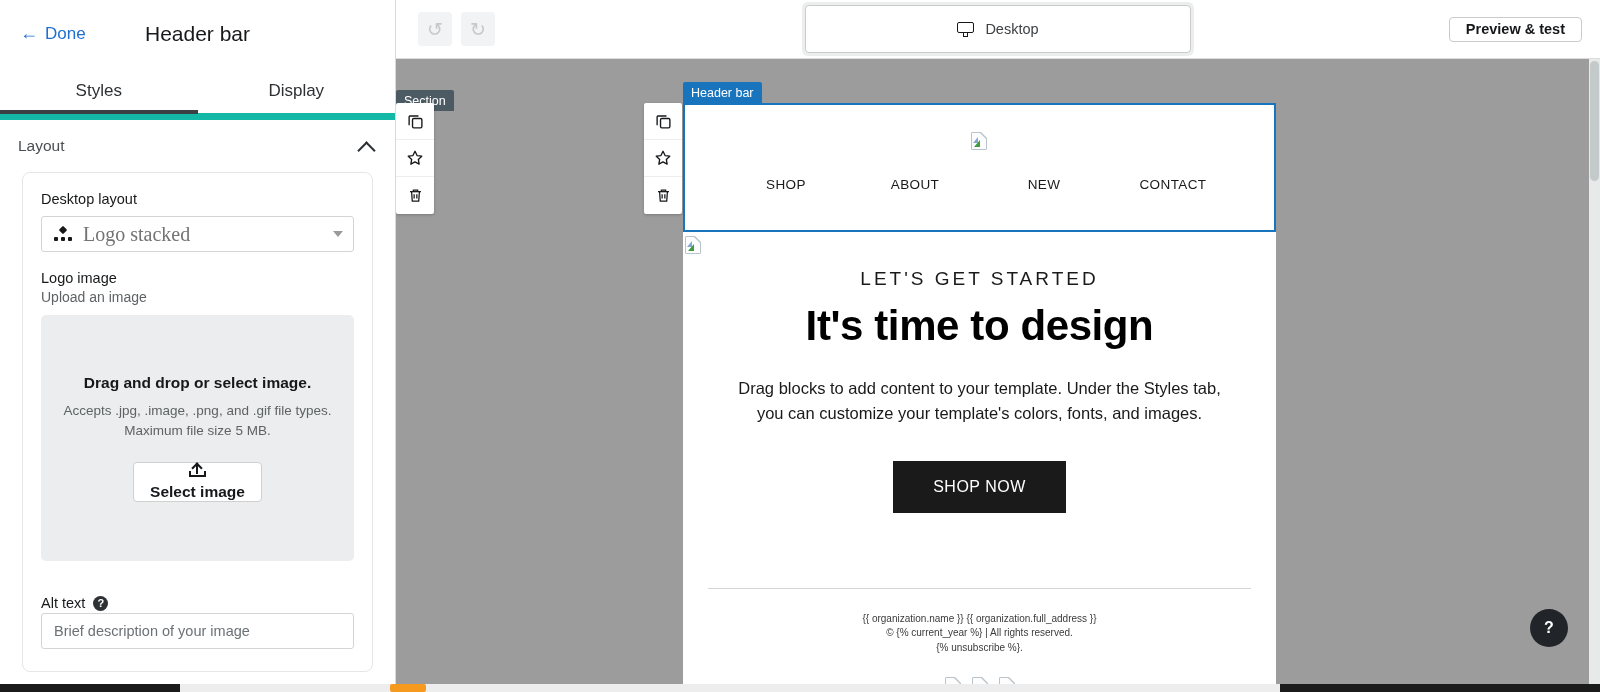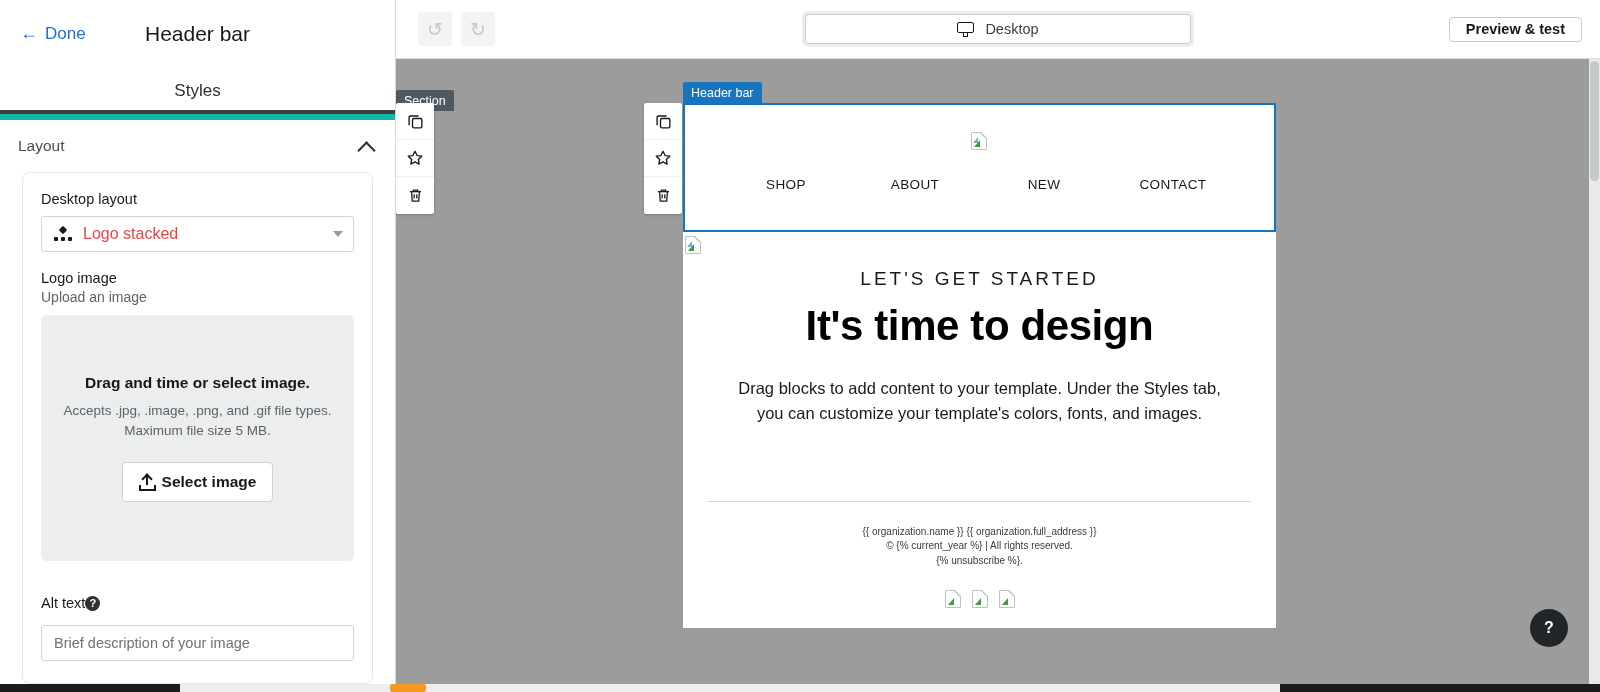--- a/index.html
+++ b/index.html
@@ -135,23 +135,24 @@
     border-radius: 3px;
     display: flex;
     align-items: center;
     padding: 0 10px 0 12px;
     gap: 11px;
     cursor: pointer;
     background: #fff;
     position: relative;
   }
   .select-box .value {
-    font-size: 16px;
-    color: #ef4444;
+    font-size: 20px;
+    color: #737373;
     flex: 1;
+    font-family: Liberation Serif, serif;
   }
   .caret {
     width: 0; height: 0;
     border-left: 5px solid transparent;
     border-right: 5px solid transparent;
     border-top: 6px solid #9a9a9a;
   }
   .layout-glyph {
     width: 18px; height: 15px;
     position: relative;
@@ -214,20 +215,21 @@
     background: #ffffff;
     border: 1px solid #d0d0d0;
     border-radius: 4px;
     height: 40px;
     padding: 0 16px;
     display: flex;
     align-items: center;
     gap: 6px;
     cursor: pointer;
     font-family: inherit;
+    flex-direction: column;
   }
   .select-image-btn .txt {
     font-size: 15.5px;
     font-weight: bold;
     color: #16181a;
   }
   .upload-ic {
     width: 17px; height: 17px;
     position: relative;
   }
@@ -250,22 +252,22 @@
     position: absolute;
     left: 0; bottom: 0;
     width: 17px; height: 6px;
     border: 2px solid #16181a;
     border-top: none;
   }
   .alt-wrap { margin-top: 34px; }
   .alt-label-row {
     display: flex;
     align-items: center;
-    gap: 0;
-    margin-bottom: 14px;
+    gap: 8px;
+    margin-bottom: 2px;
   }
   .alt-label {
     font-size: 14.5px;
     color: #16181a;
   }
   .help-dot {
     width: 15px; height: 15px;
     border-radius: 50%;
     background: #2d3134;
     color: #fff;
@@ -329,21 +331,21 @@
     transform: translateX(-50%);
     background: #eceded;
     border-radius: 6px;
     padding: 3px;
     display: flex;
     gap: 2px;
     width: 392px;
   }
   .device-opt {
     flex: 1;
-    height: 30px;
+    height: 48px;
     border-radius: 4px;
     display: flex;
     align-items: center;
     justify-content: center;
     gap: 11px;
     font-size: 14.5px;
     color: #3c4043;
     cursor: pointer;
     border: none;
     background: transparent;
@@ -653,20 +655,23 @@
         <span class="arrow">←</span>
         <span>Done</span>
       </button>
       <div class="panel-title">Header bar</div>
     </div>
 
     <div class="tabs">
       <button class="tab active">
         <span>Styles</span>
       </button>
+      <button class="tab">
+        <span>Display</span>
+      </button>
     </div>
 
     <div class="section-head">
       <span class="label">Layout</span>
       <span class="chev-up"></span>
     </div>
 
     <div class="sidebar-body">
       <div class="card">
 
@@ -679,21 +684,21 @@
               <span class="d d3"></span>
           </span>
           <span class="value">Logo stacked</span>
           <span class="caret"></span>
         </div>
 
         <div class="sub-label">Logo image</div>
         <div class="sub-note">Upload an image</div>
 
         <div class="dropzone">
-          <div class="dz-title">Drag and time or select image.</div>
+          <div class="dz-title">Drag and drop or select image.</div>
           <div class="dz-sub">
             <span>Accepts .jpg, .image, .png, and .gif file types.</span><br>
             <span>Maximum file size 5 MB.</span>
           </div>
           <button class="select-image-btn">
             <span class="upload-ic">
               <span class="arr"></span>
                 <span class="tray"></span>
             </span>
             <span class="txt">Select image</span>
@@ -798,20 +803,23 @@
           </nav>
         </div>
 
         <div class="hero">
           <span class="hero-img-ph">
             <span class="brokenimg"><span class="blue"></span></span>
           </span>
           <div class="eyebrow">LET'S GET STARTED</div>
           <div class="headline">It's time to design</div>
           <div class="body-copy">Drag blocks to add content to your template. Under the Styles tab, you can customize your template's colors, fonts, and images.</div>
+          <div class="cta-wrap">
+            <button class="cta">SHOP NOW</button>
+          </div>
           <div class="divider"></div>
           <div class="footer">
             <div>{{ organization.name }} {{ organization.full_address }}</div>
             <div>© {% current_year %} | All rights reserved.</div>
             <div>{% unsubscribe %}.</div>
           </div>
           <div class="socials">
             <span class="brokenimg"></span>
             <span class="brokenimg"></span>
             <span class="brokenimg"></span>

